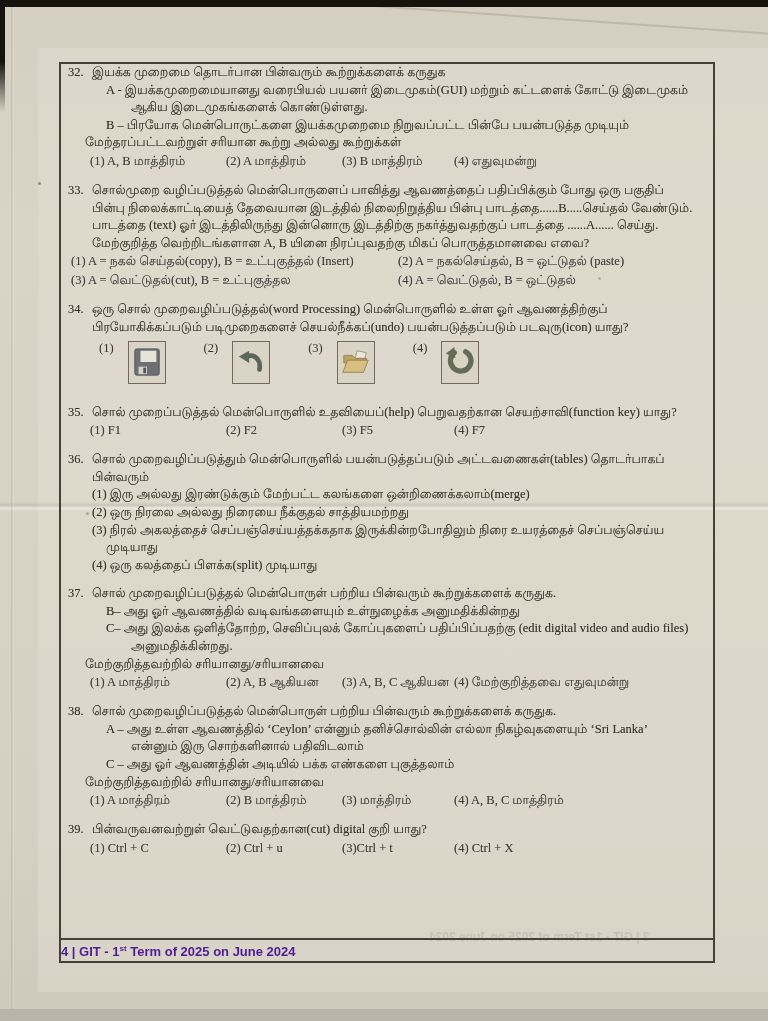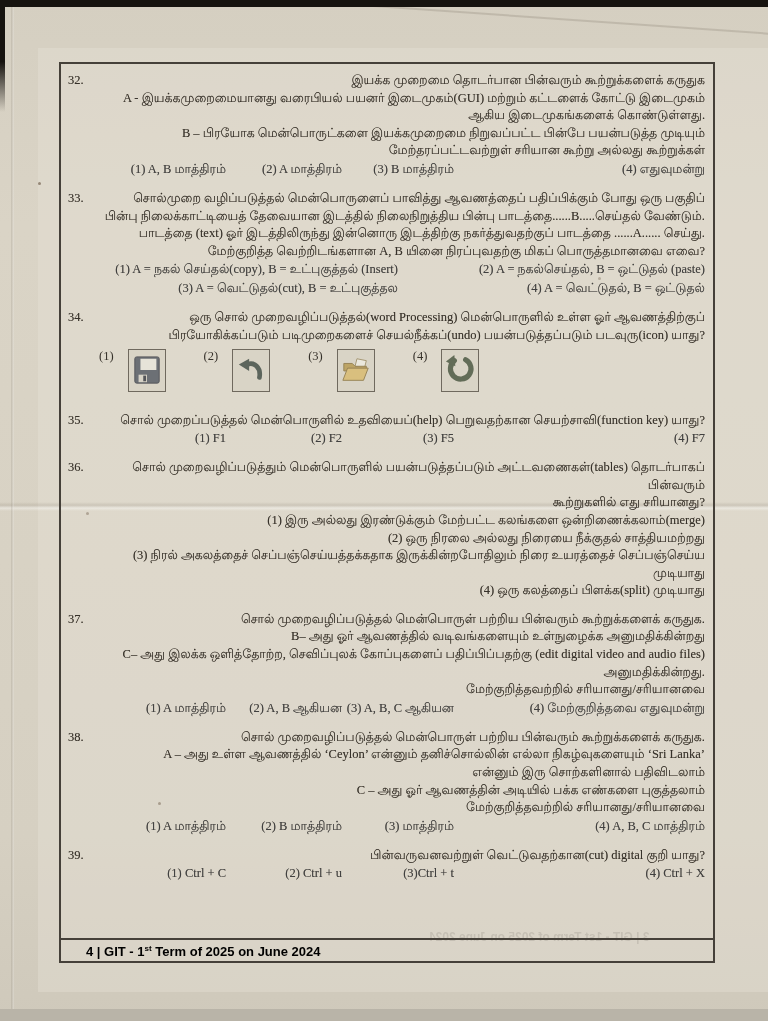--- a/index.html
+++ b/index.html
@@ -21,41 +21,41 @@
   .crease-d{position:absolute;left:290px;top:16px;width:480px;height:2px;
     background:rgba(115,105,90,.22);transform:rotate(4deg);}
   .fold-v{position:absolute;left:11px;top:0;width:3px;height:100%;
     background:linear-gradient(90deg,rgba(100,92,78,.18),rgba(255,255,255,.25));}
   .specks{position:absolute;left:38px;top:182px;width:3px;height:3px;border-radius:50%;
     background:rgba(90,70,50,.55);
     box-shadow:120px 620px 0 rgba(90,70,50,.4), 48px 330px 0 rgba(90,70,50,.35), 560px 95px 0 rgba(90,70,50,.3);}
 
   .sheet-box{position:absolute;left:59px;top:62px;width:656px;height:901px;
     border:2px solid #454039;box-sizing:border-box;display:flex;flex-direction:column;}
-  .questions{flex:1;padding:8px 8px 0 4px;display:flex;flex-direction:column;overflow:hidden;text-align:right;}
+  .questions{flex:1;padding:0 8px 0 4px;display:flex;flex-direction:column;overflow:hidden;}
   .question{margin-bottom:11px;position:relative;}
   .line{position:relative;line-height:17.6px;font-size:12.5px;color:#36312a;
     text-shadow:0 0 .5px rgba(70,60,45,.45);}
   .qnum{position:absolute;left:3px;}
   .ind0{padding-left:27px;}
   .ind1{padding-left:41px;}
   .ind2{padding-left:66px;}
   .ind3{padding-left:20px;}
   .opts{display:grid;padding-left:25px;line-height:19px;font-size:12.5px;color:#404040;
     text-shadow:0 0 .5px rgba(70,60,45,.45);}
   .cols4{grid-template-columns:136px 116px 112px auto;}
   .cols2{grid-template-columns:327px auto;padding-left:6px;}
   .icon-row{display:flex;align-items:flex-start;padding-left:34px;margin-top:4px;height:52px;}
   .icon-group{display:flex;align-items:flex-start;margin-right:38px;}
   .icon-label{font-size:12.5px;margin-right:14px;line-height:15px;color:#36312a;}
   .icon-box{width:38px;height:43px;border:1px solid #6f695e;background:#d9d4c6;
     display:flex;align-items:center;justify-content:center;box-sizing:border-box;}
   .icon-box svg{width:30px;height:30px;opacity:.85;}
   .footer{border-top:2px solid #454039;font-family:"Liberation Sans","DejaVu Sans",sans-serif;
-    font-weight:bold;font-size:13px;color:#000000;padding:1px 0 2px 25px;line-height:15px;margin-top:20px;}
+    font-weight:bold;font-size:13px;color:#4c1d95;padding:1px 0 2px 0;line-height:15px;margin-top:20px;}
   .footer sup{font-size:8px;}
   .bleed{position:absolute;left:368px;top:866px;transform:scaleX(-1);opacity:.14;
     font-family:"Liberation Sans","DejaVu Sans",sans-serif;font-weight:bold;font-size:12px;
     color:#4b463e;filter:blur(.4px);white-space:nowrap;pointer-events:none;}
 </style>
 </head>
 <body>
 
 <div class="paper"></div>
 <div class="sheet-lighter"></div>
@@ -145,21 +145,20 @@
         <div class="line ind0"><span class="qnum">35.</span><span class="ltext">சொல் முறைப்படுத்தல் மென்பொருளில் உதவியைப்(help) பெறுவதற்கான செயற்சாவி(function key) யாது?</span></div>
         <div class="opts cols4">
           <span class="opt">(1)  F1</span>
           <span class="opt">(2)  F2</span>
           <span class="opt">(3)  F5</span>
           <span class="opt">(4)  F7</span>
         </div>
       </div>
       <div class="question">
         <div class="line ind0"><span class="qnum">36.</span><span class="ltext">சொல் முறைவழிப்படுத்தும் மென்பொருளில் பயன்படுத்தப்படும் அட்டவணைகள்(tables) தொடர்பாகப் பின்வரும்</span></div>
-        <div class="line ind0"><span class="ltext">கூற்றுகளில் எது சரியானது?</span></div>
         <div class="line ind0"><span class="ltext">(1) இரு அல்லது இரண்டுக்கும் மேற்பட்ட கலங்களை ஒன்றிணைக்கலாம்(merge)</span></div>
         <div class="line ind0"><span class="ltext">(2) ஒரு நிரலை அல்லது நிரையை நீக்குதல் சாத்தியமற்றது</span></div>
         <div class="line ind0"><span class="ltext">(3) நிரல் அகலத்தைச் செப்பஞ்செய்யத்தக்கதாக இருக்கின்றபோதிலும் நிரை உயரத்தைச் செப்பஞ்செய்ய</span></div>
         <div class="line ind1"><span class="ltext">முடியாது</span></div>
         <div class="line ind0"><span class="ltext">(4) ஒரு கலத்தைப் பிளக்க(split) முடியாது</span></div>
       </div>
       <div class="question">
         <div class="line ind0"><span class="qnum">37.</span><span class="ltext">சொல் முறைவழிப்படுத்தல் மென்பொருள் பற்றிய பின்வரும் கூற்றுக்களைக் கருதுக.</span></div>
         <div class="line ind1"><span class="ltext">B– அது ஓர் ஆவணத்தில் வடிவங்களையும் உள்நுழைக்க அனுமதிக்கின்றது</span></div>
         <div class="line ind1"><span class="ltext">C– அது இலக்க ஒளித்தோற்ற, செவிப்புலக் கோப்புகளைப் பதிப்பிப்பதற்கு (edit digital video and audio files)</span></div>

